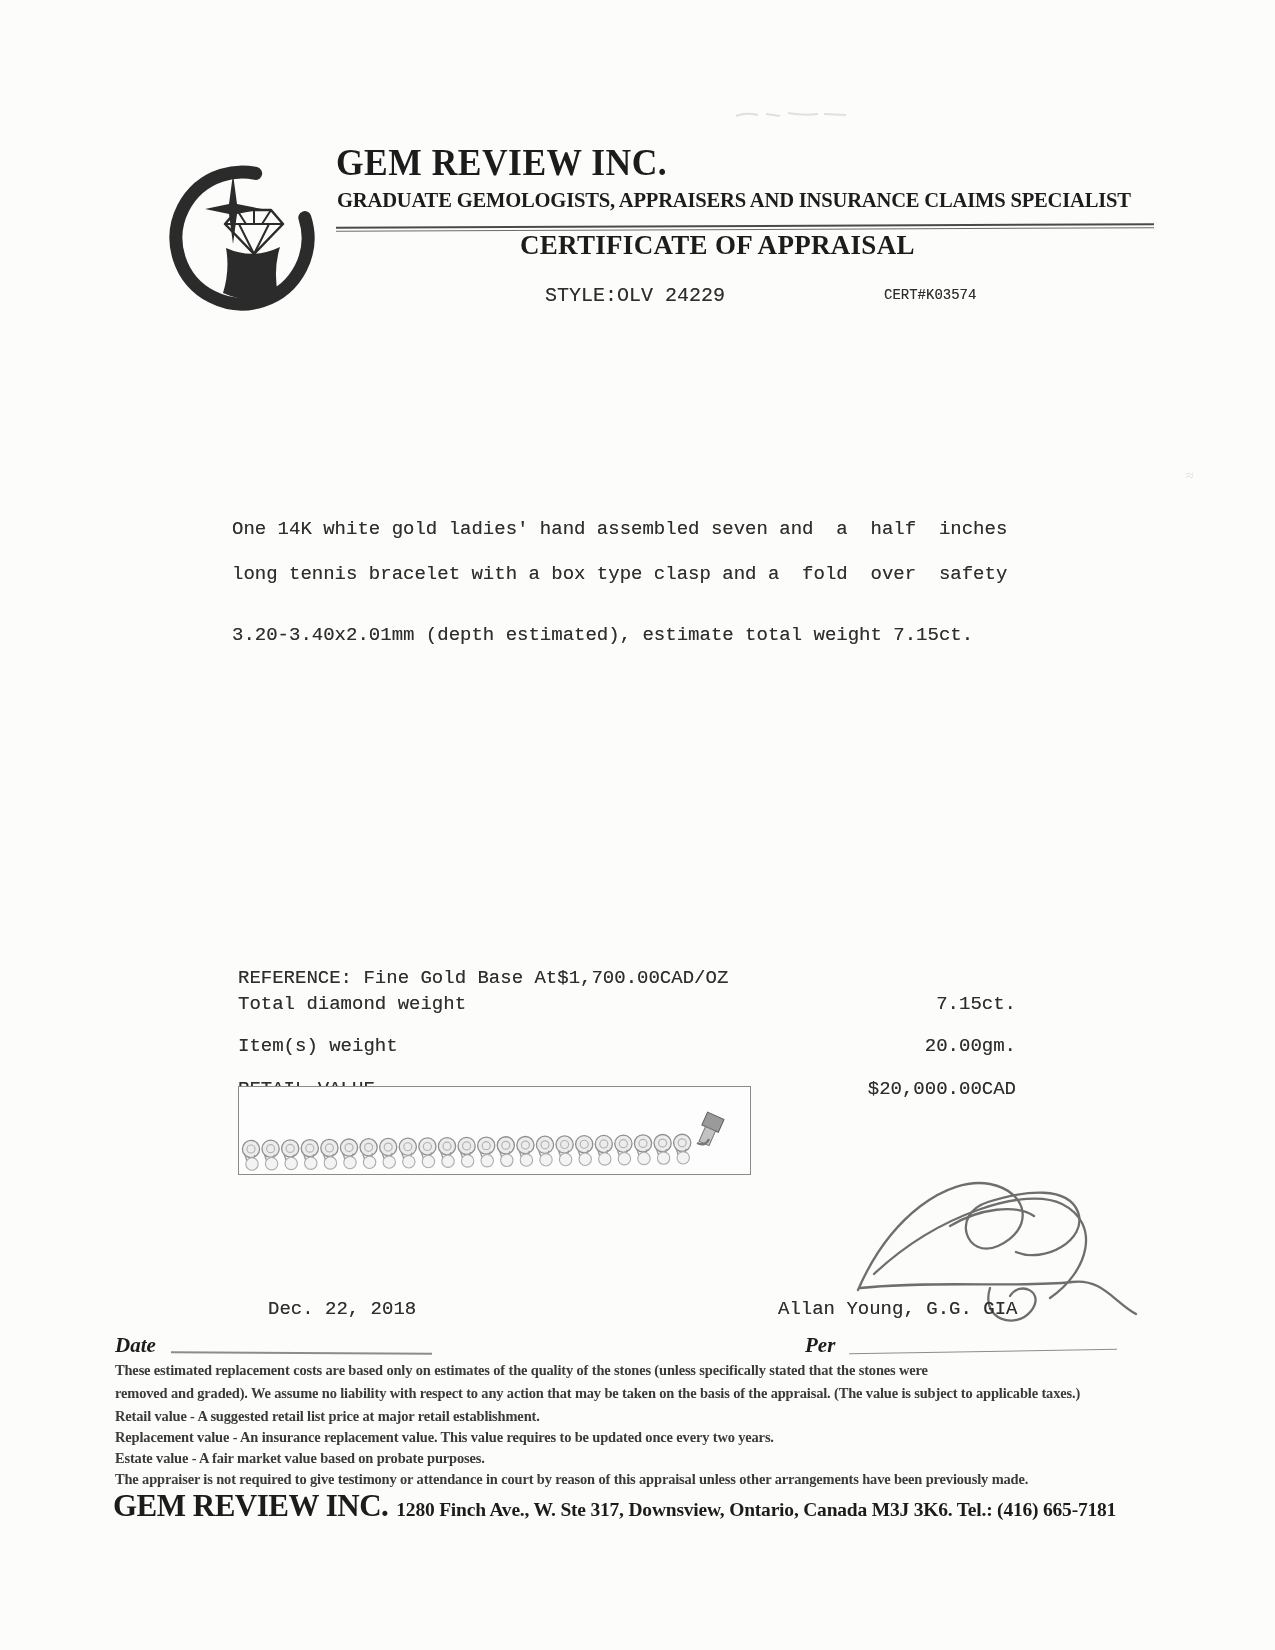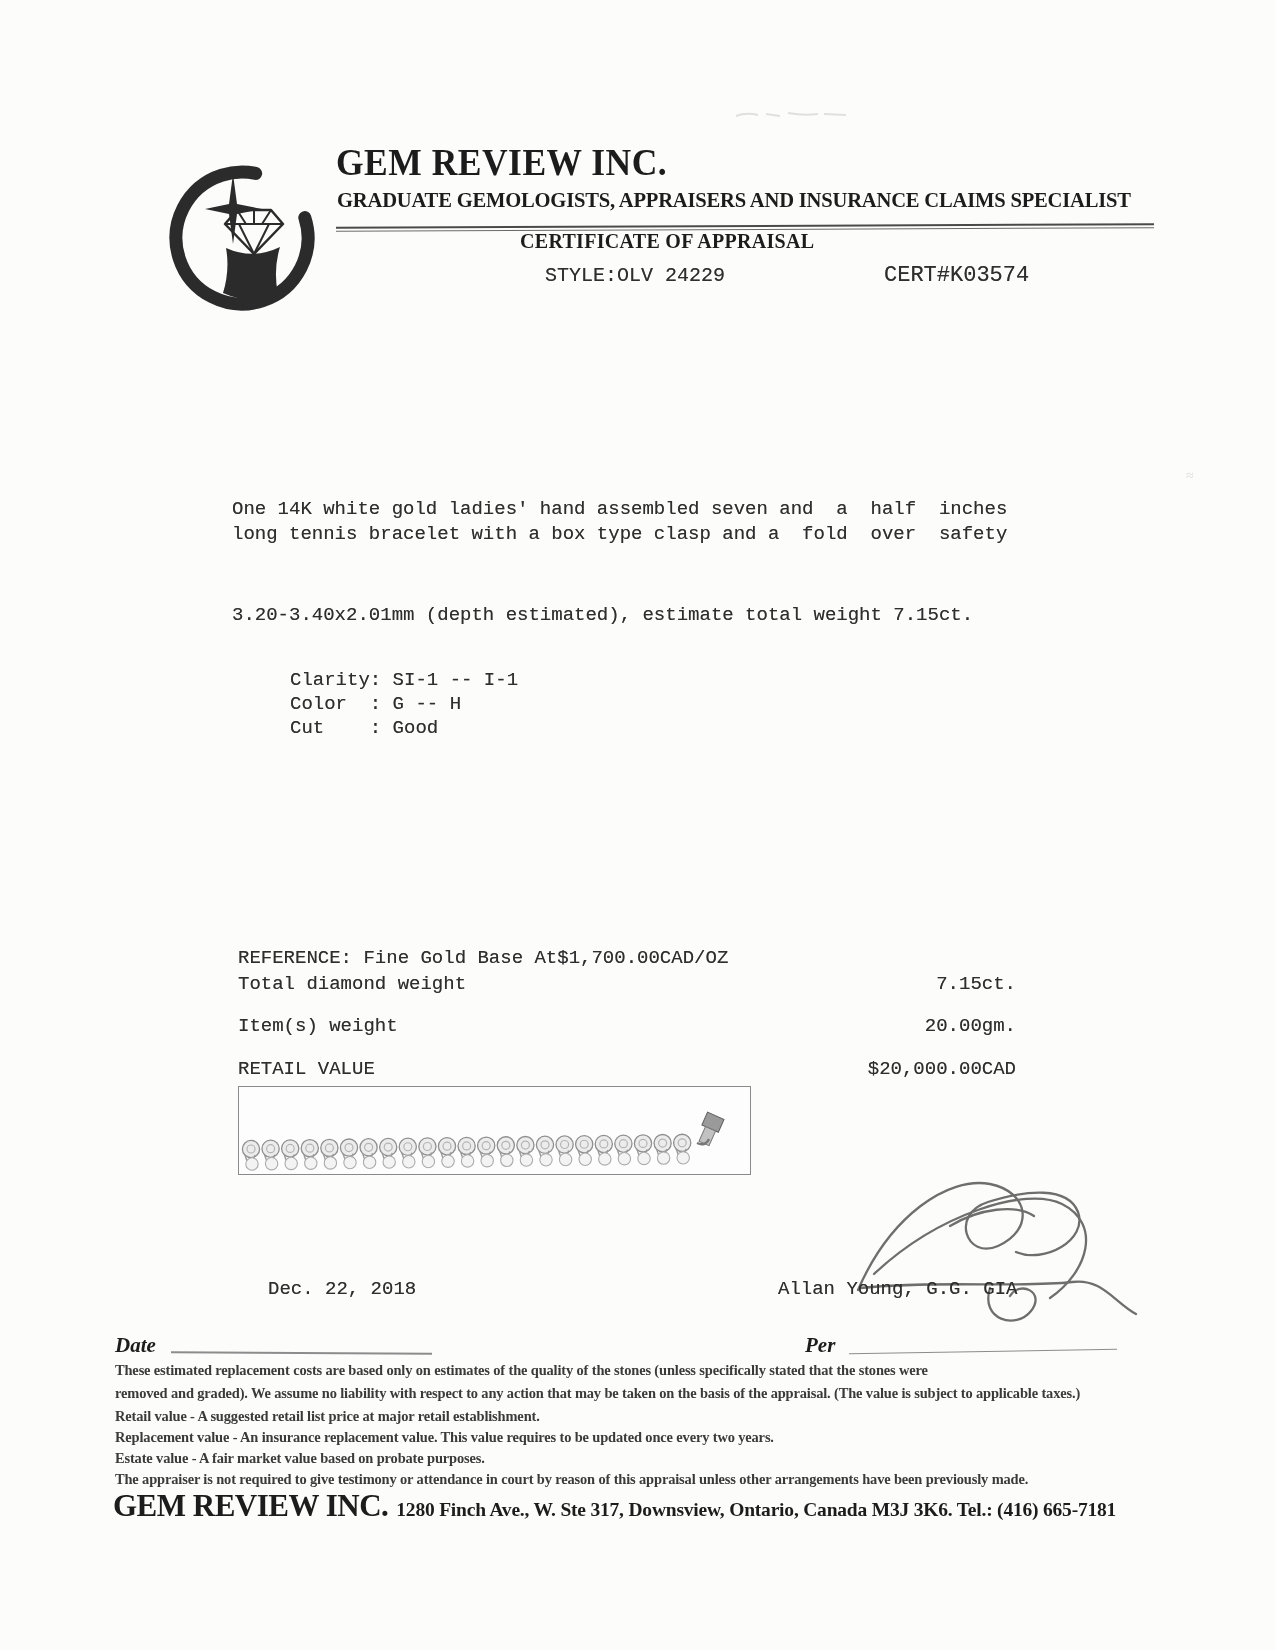--- a/index.html
+++ b/index.html
@@ -6,28 +6,28 @@
   html,body { background:#e9e9e9; }
   #page {
     position:relative; width:1275px; height:1650px;
     background:#fcfcfb; margin:0 auto; overflow:hidden;
     font-family:"Liberation Serif", serif; color:#1e1e1e;
   }
   .abs { position:absolute; }
   .mono {
     font-family:"Liberation Mono","DejaVu Sans Mono",monospace;
     font-size:19px; line-height:25px; color:#2e2e2e;
-    white-space:pre; text-shadow:0 0 0.5px rgba(40,40,40,.55);
+    white-space:pre; text-shadow:0 0 0.5px rgba(40,40,40,.55);margin-top:20px;
   }
   .serif-bold { font-family:"Liberation Serif", serif; font-weight:bold; color:#1c1c1c; }
 
   .company-title { font-size:37px; letter-spacing:.5px; transform:scaleX(.96); transform-origin:left; }
   .tagline { font-size:21px; letter-spacing:-.2px; transform:scaleX(.98); transform-origin:left; white-space:nowrap; }
   .double-rule { height:5px; border-top:2px solid #4a4a4a; border-bottom:1px solid #6a6a6a; transform:rotate(-0.25deg); }
-  .cert-title { font-size:20px; letter-spacing:.3px; }
+  .cert-title { font-size:27px; letter-spacing:.3px; }
 
   .photo-box { border:1px solid #8a8a8a; background:#fdfdfd; }
 
   .fineprint {
     font-size:14.6px; font-weight:bold; letter-spacing:-.15px;
     color:#3a3a3a; white-space:nowrap; font-family:"Liberation Serif", serif;
     transform:scaleX(.99); transform-origin:left;
   }
   .sig-label { font-size:21px;font-style:italic; }
   .underline-bar { border-top:2px solid #8c8c8c; }
@@ -51,34 +51,29 @@
     <path d="M77 64 L 111 64 L 123 78 L 94 108 L 65 78 Z" fill="#fcfcfb" stroke="#2b2b2b" stroke-width="2.5" stroke-linejoin="round"></path>
     <path d="M77 64 L 86 78 M111 64 L 102 78 M65 78 L 123 78 M79 78 L 94 108 M109 78 L 94 108 M94 64 L 94 78" stroke="#2b2b2b" stroke-width="2" fill="none"></path>
     <path d="M73 28 L 77 58 L 102 63 L 77 68 L 73 98 L 69 68 L 45 63 L 69 58 Z" fill="#2b2b2b"></path>
   </svg>
 
   <div class="abs serif-bold company-title" style="left:336px;top:141px;">GEM REVIEW INC.</div>
   <div class="abs serif-bold tagline" style="left:337px;top:188px;">GRADUATE GEMOLOGISTS, APPRAISERS AND INSURANCE CLAIMS SPECIALIST</div>
   <div class="abs double-rule" style="left:336px;top:225px;width:818px;"></div>
   <div class="abs serif-bold cert-title" style="left:520px;top:230px;">CERTIFICATE OF APPRAISAL</div>
   <div class="abs mono" style="left:545px;top:263px;font-size:20px;">STYLE:OLV 24229</div>
-  <div class="abs mono" style="left:884px;top:263px;font-size:22px;">CERT#K03574</div>
+  <div class="abs mono" style="left:884px;top:263px;font-size:14px;">CERT#K03574</div>
 
   <div class="abs" style="left:232px;top:497px;">
     <div class="mono">One 14K white gold ladies' hand assembled seven and  a  half  inches</div>
     <div class="mono">long tennis bracelet with a box type clasp and a  fold  over  safety</div>
   </div>
 
   <div class="abs" style="left:232px;top:603px;">
     <div class="mono">3.20-3.40x2.01mm (depth estimated), estimate total weight 7.15ct.</div>
-  </div>
-  <div class="abs" style="left:290px;top:668px;">
-    <div class="mono" style="line-height:24px;">Clarity: SI-1 -- I-1</div>
-    <div class="mono" style="line-height:24px;">Color  : G -- H</div>
-    <div class="mono" style="line-height:24px;">Cut    : Good</div>
   </div>
 
   <div class="abs mono" style="left:238px;top:946px;">REFERENCE: Fine Gold Base At$1,700.00CAD/OZ</div>
 
   <div class="abs mono" style="left:238px;top:972px;">Total diamond weight</div>
   <div class="abs mono" style="left:850px;top:972px;width:166px;text-align:right;">7.15ct.</div>
 
   <div class="abs mono" style="left:238px;top:1014px;">Item(s) weight</div>
   <div class="abs mono" style="left:850px;top:1014px;width:166px;text-align:right;">20.00gm.</div>
 

